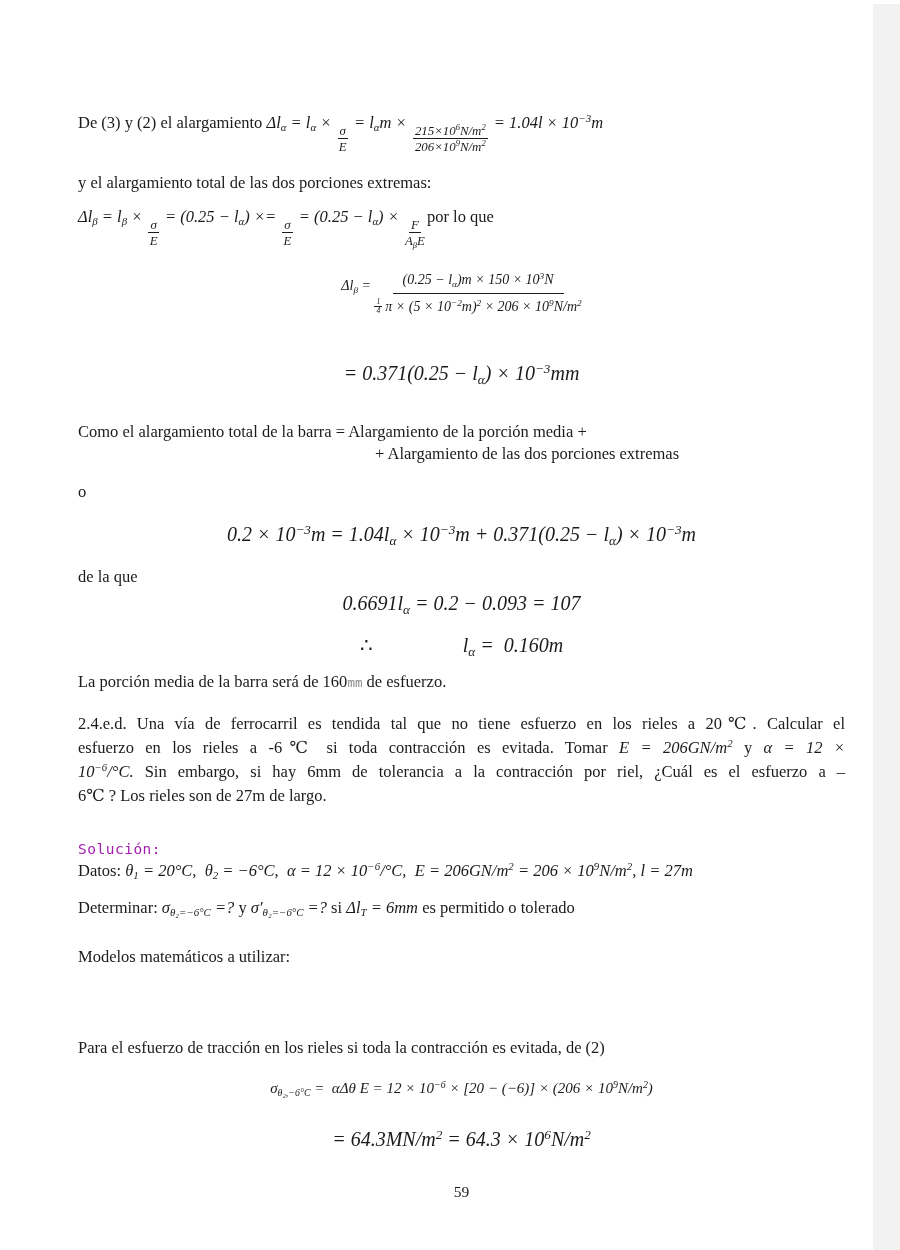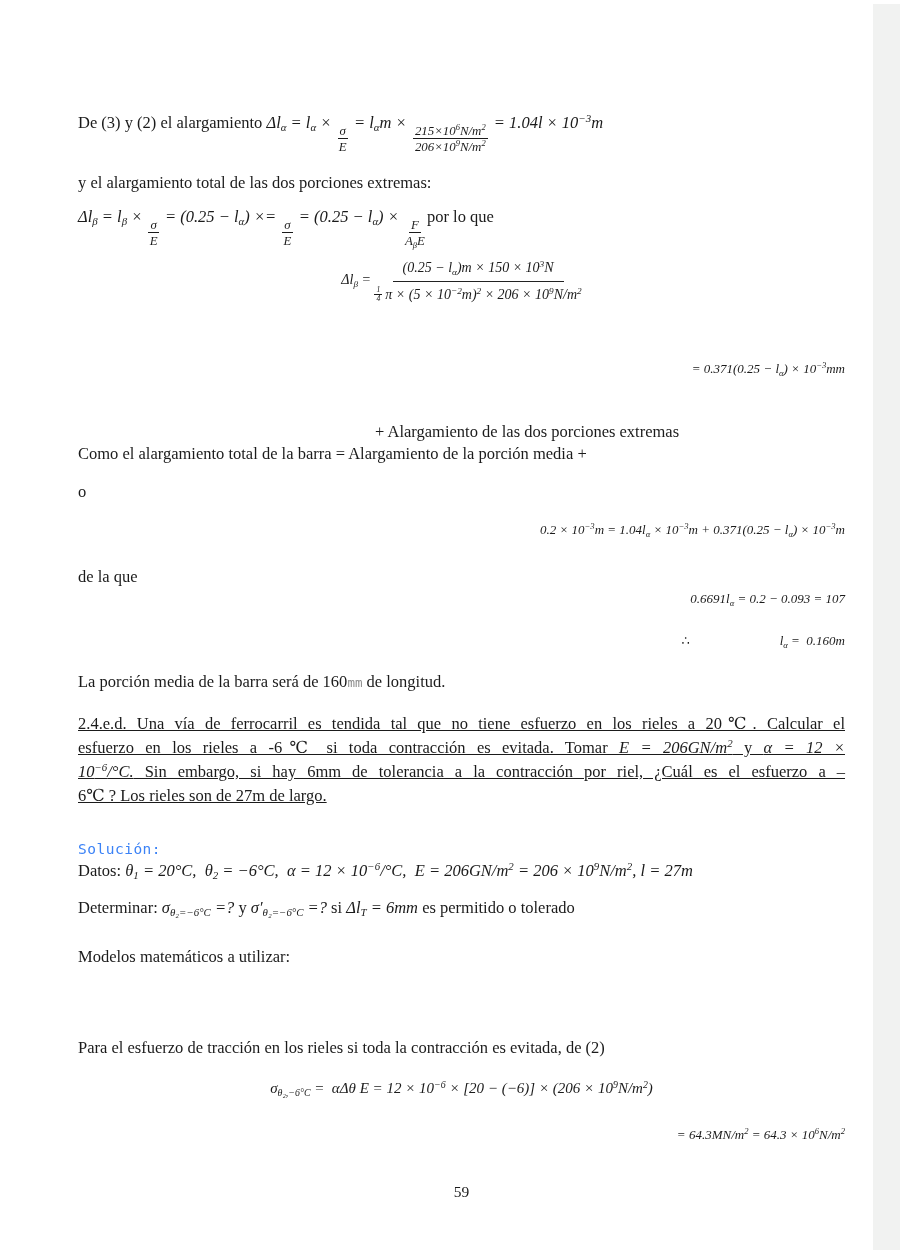--- a/index.html
+++ b/index.html
@@ -12,35 +12,35 @@
   .p{font-style:normal;}
   sup,sub{font-size:66%;line-height:0;}
   sup{vertical-align:0.55em;}
   sub{vertical-align:-0.3em;}
   .frac{display:inline-flex;flex-direction:column;align-items:center;vertical-align:-0.55em;
         line-height:1.1;font-size:0.78em;margin:0 2px;font-style:italic;}
   .frac .fnum{border-bottom:1px solid currentColor;padding:0 2px;}
   .frac .fden{padding-top:1px;}
   .bigfrac{display:inline-flex;flex-direction:column;align-items:center;vertical-align:middle;
            line-height:1.4;font-style:italic;text-align:center;}
-  .bigfrac .bnum{border-bottom:1.5px solid #222;padding:0 10px 3px;}
+  .bigfrac .bnum{border-bottom:1.5px solid #222;padding:0 10px 3px;margin-top:12px;}
   .bigfrac .bden{padding-top:3px;display:inline-flex;align-items:center;justify-content:center;}
   .smallfrac{display:inline-flex;flex-direction:column;align-items:center;font-size:0.55em;
              line-height:1.05;margin-right:3px;}
   .smallfrac .fnum{border-bottom:1px solid currentColor;padding:0 2px;}
-  .eq-display{font-size:13px;text-align:right;}
+  .eq-display{font-size:20px;}
   .eq-big{font-size:14px;}
-  .g{font-family:"DejaVu Sans Mono","Liberation Mono",monospace;color:#3b82f6;
+  .g{font-family:"DejaVu Sans Mono","Liberation Mono",monospace;color:#a21caf;
      font-size:14.5px;letter-spacing:0.5px;font-style:normal;}
   .mono-sm{font-family:"DejaVu Sans Mono","Liberation Mono",monospace;font-size:12.5px;
            color:#8b8b8b;font-style:normal;}
   .gap{display:inline-block;width:64px;}
   .tf-gap{display:inline-block;width:90px;}
   .just{text-align:justify;text-align-last:justify;}
-  .line{line-height:24px;text-decoration:underline;}
+  .line{line-height:24px;}
   .indent2{padding-left:297px;}
   .footer{font-weight:normal;font-size:15.5px;}
 </style>
 </head>
 <body>
 
 <div class="page">
   <div class="edge-strip"></div>
 
   <div class="block" style="top:112px">
@@ -81,22 +81,22 @@
           <span class="m">π × (5 × 10<sup>−2</sup>m)<sup>2</sup> × 206 × 10<sup>9</sup>N/m<sup>2</sup></span>
         </span>
       </span>
   </div>
 
   <div class="block center eq-display" style="top:360px">
     <span class="m">= 0.371(0.25 − l<sub>α</sub>) × 10<sup>−3</sup>mm</span>
   </div>
 
   <div class="block" style="top:421px">
+    <div class="p">Como el alargamiento total de la barra = Alargamiento de la porción media +</div>
     <div class="p indent2">+ Alargamiento de las dos porciones extremas</div>
-    <div class="p">Como el alargamiento total de la barra = Alargamiento de la porción media +</div>
   </div>
 
   <div class="block" style="top:481px">
     <span class="p">o</span>
   </div>
 
   <div class="block center eq-display" style="top:521px">
     <span class="m">0.2 × 10<sup>−3</sup>m = 1.04l<sub>α</sub> × 10<sup>−3</sup>m + 0.371(0.25 − l<sub>α</sub>) × 10<sup>−3</sup>m</span>
   </div>
 
@@ -105,21 +105,21 @@
   </div>
 
   <div class="block center eq-display" style="top:590px">
     <span class="m">0.6691l<sub>α</sub> = 0.2 − 0.093 = 107</span>
   </div>
 
   <div class="block center eq-display" style="top:632px">
     <span class="p">∴</span><span class="tf-gap"></span><span class="m">l<sub>α</sub> =&nbsp; 0.160m</span>
   </div>
 
-  <div class="block" style="top:671px"><span class="p">La porción media de la barra será de 160</span><span class="mono-sm">mm</span><span class="p"> de longitud.</span></div>
+  <div class="block" style="top:671px"><span class="p">La porción media de la barra será de 160</span><span class="mono-sm">mm</span><span class="p"> de esfuerzo.</span></div>
 
   <div class="block" style="top:712px">
     <div class="line just"><span class="p">2.4.e.d. Una vía de ferrocarril es tendida tal que no tiene esfuerzo en los rieles a 20℃. Calcular el</span></div>
     <div class="line just"><span class="p">esfuerzo en los rieles a -6℃ si toda contracción es evitada. Tomar </span><span class="m">E = 206GN/m<sup>2</sup></span><span class="p"> y </span><span class="m">α = 12 ×</span></div>
     <div class="line just"><span class="m">10<sup>−6</sup>/°C.</span><span class="p"> Sin embargo, si hay 6mm de tolerancia a la contracción por riel, ¿Cuál es el esfuerzo a –</span></div>
     <div class="line"><span class="p">6℃ ? Los rieles son de 27m de largo.</span></div>
   </div>
 
   <div class="block g" style="top:840px">
     <span>Solución:</span>

